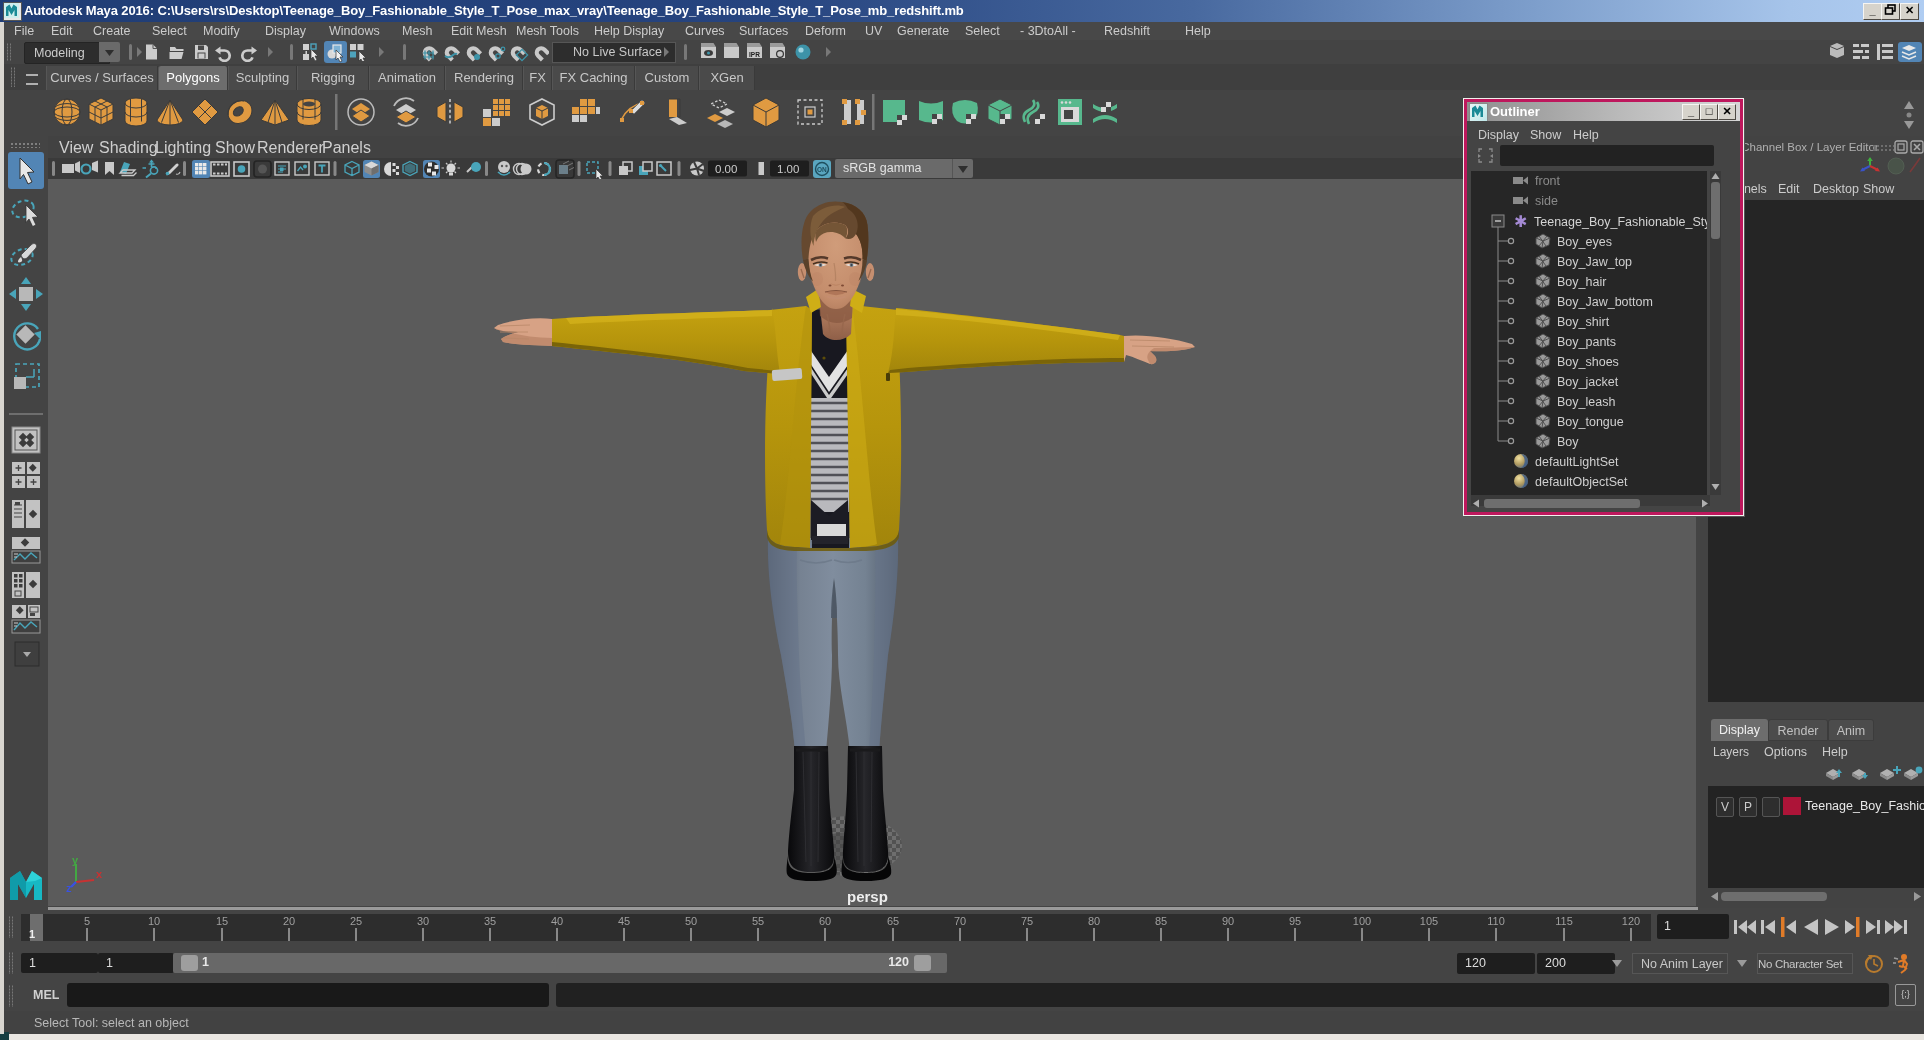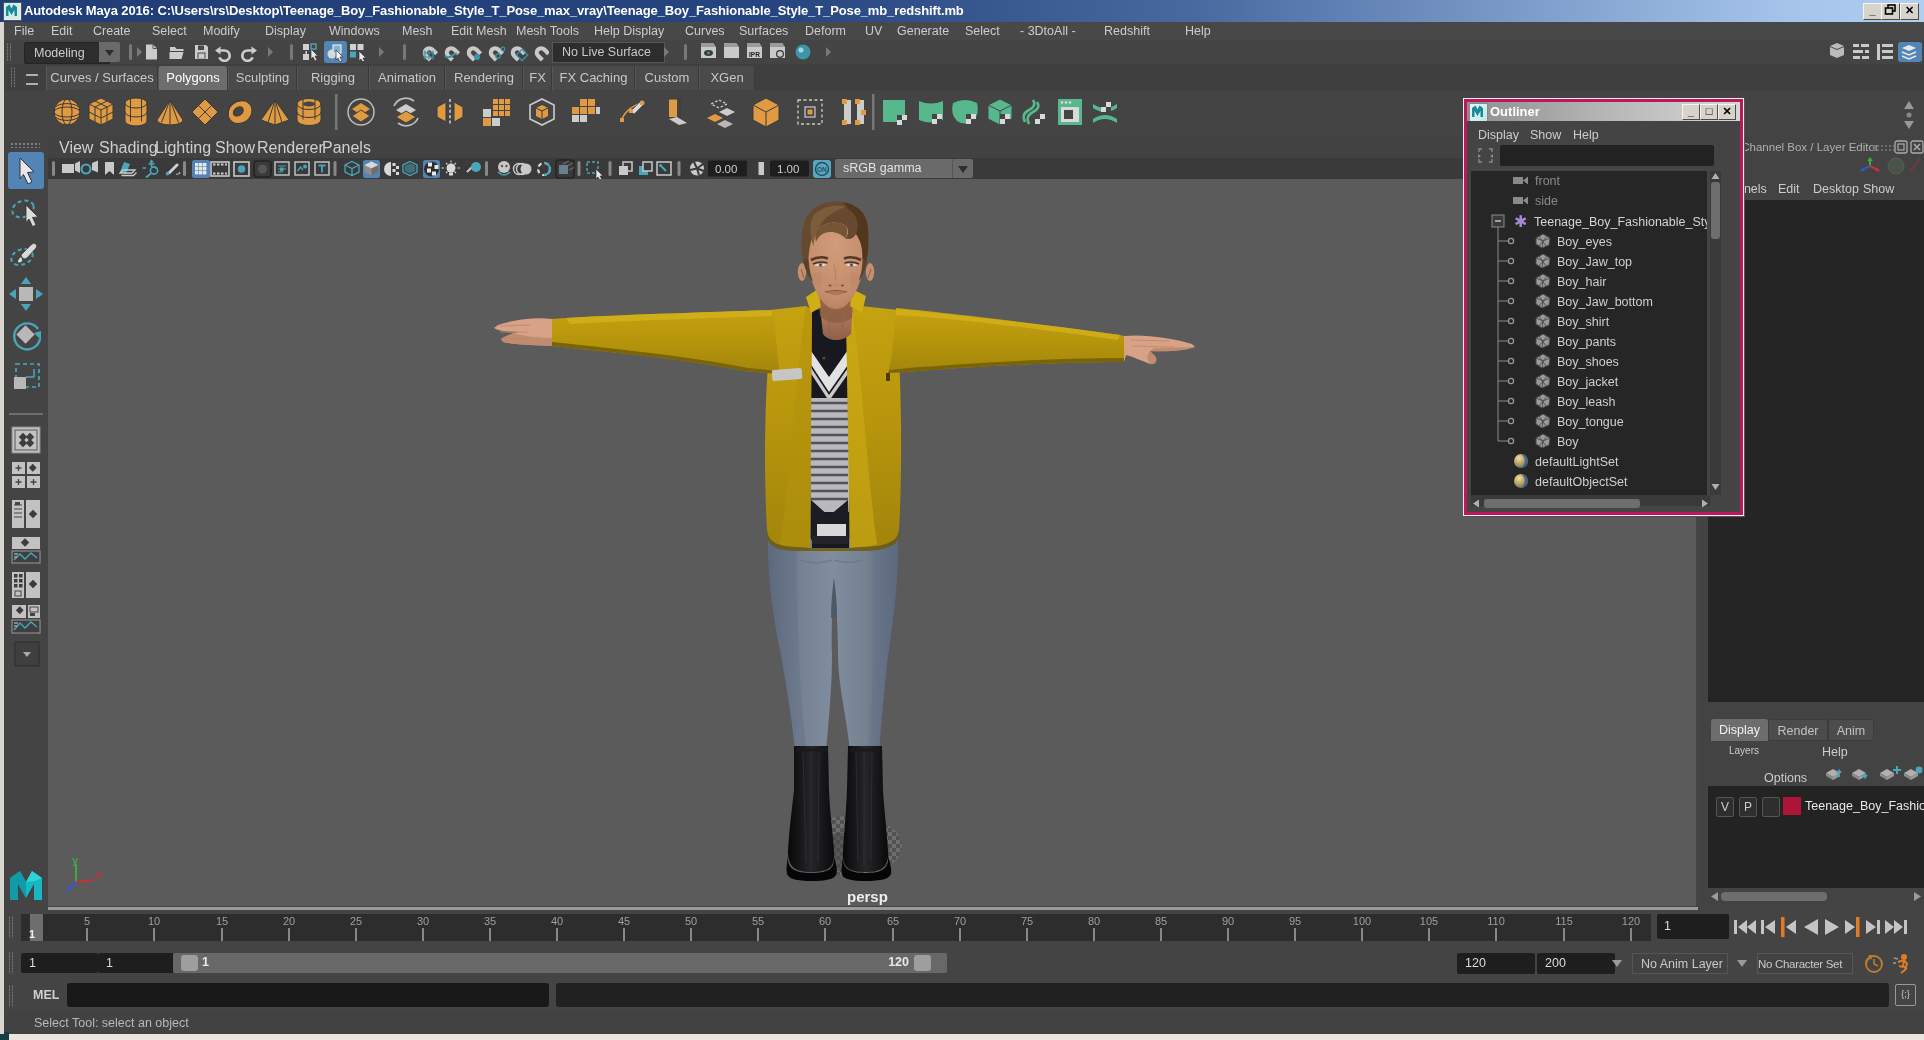--- a/index.html
+++ b/index.html
@@ -170,21 +170,21 @@
     <path d="M26 14 q4 3 8 -1 q2 -2 4 -1" stroke="#3d93a8" stroke-width="2" fill="none"></path>
     <use href="#mag" x="44" y="0"></use>
     <circle cx="58" cy="15" r="3" fill="#3d93a8"></circle>
     <use href="#mag" x="66" y="0"></use>
     <circle cx="79" cy="14" r="2.2" fill="none" stroke="#3d93a8" stroke-width="1.3"></circle>
     <circle cx="84" cy="7" r="1.8" fill="none" stroke="#3d93a8" stroke-width="1.2"></circle>
     <use href="#mag" x="88" y="0"></use>
     <rect x="99" y="9" width="8" height="8" fill="none" stroke="#3d93a8" stroke-width="1.3" transform="rotate(45 103 13)"></rect>
     <use href="#mag" x="112" y="0"></use>
   </svg>
-  <div class="abs" style="left:552px;top:2px;width:102px;height:19px;background:#2d2d2d;border:1px solid #565656;color:#c8c8c8;font-size:12.5px;line-height:19px;padding-left:9px;">No Live Surface</div>
+  <div class="abs" style="left:552px;top:2px;width:102px;height:19px;background:#2d2d2d;border:1px solid #565656;color:#c8c8c8;font-size:12.5px;line-height:19px;padding-left:20px;">No Live Surface</div>
   <svg class="abs" style="left:660px;top:2px;" width="14" height="20">
       <path d="M4 5 L9 10 L4 15 Z" fill="#787878"></path>
     </svg>
   <svg class="abs" style="left:682px;top:2px;" width="8" height="20">
       <rect x="2" y="2" width="3" height="16" rx="1.5" fill="#787878"></rect>
     </svg>
 
   <svg class="abs" style="left:700px;top:3px;" width="120" height="18">
     <defs>
         <g id="clap">
@@ -917,22 +917,22 @@
   </svg>
   <div class="abs" style="left:14px;top:46px;color:#cccccc;font-size:12.5px;">Channels</div>
   <div class="abs" style="left:78px;top:46px;color:#cccccc;font-size:12.5px;">Edit</div>
   <div class="abs" style="left:113px;top:46px;color:#cccccc;font-size:12.5px;">Desktop</div>
   <div class="abs" style="left:163px;top:46px;color:#cccccc;font-size:12.5px;">Show</div>
   <div class="abs" style="left:8px;top:64px;width:216px;height:502px;background:#252525;"></div>
 
   <div class="abs" style="left:11px;top:583px;width:57px;height:22px;background:#6d6d6d;border-radius:3px 3px 0 0;color:#f0f0f0;font-size:12.5px;text-align:center;line-height:22px;">Display</div>
   <div class="abs" style="left:68px;top:583px;width:60px;height:22px;background:#4c4c4c;border:1px solid #3c3c3c;box-sizing:border-box;border-radius:3px 3px 0 0;color:#c0c0c0;font-size:12.5px;text-align:center;line-height:22px;">Render</div>
   <div class="abs" style="left:128px;top:583px;width:46px;height:22px;background:#4c4c4c;border:1px solid #3c3c3c;box-sizing:border-box;border-radius:3px 3px 0 0;color:#c0c0c0;font-size:12.5px;text-align:center;line-height:22px;">Anim</div>
-  <div class="abs" style="left:29px;top:609px;color:#cccccc;font-size:10px;">Layers</div>
-  <div class="abs" style="left:64px;top:609px;color:#cccccc;font-size:12.5px;margin-top:26px;">Options</div>
+  <div class="abs" style="left:13px;top:609px;color:#cccccc;font-size:12px;">Layers</div>
+  <div class="abs" style="left:64px;top:609px;color:#cccccc;font-size:12.5px;">Options</div>
   <div class="abs" style="left:122px;top:609px;color:#cccccc;font-size:12.5px;">Help</div>
   <svg class="abs" style="left:124px;top:629px;" width="100" height="17">
     <defs>
         <g id="lyr">
           <path d="M0 6 L7 2 L14 6 L7 10 Z" fill="#b0b0b0"></path>
           <path d="M0 6 L7 10 L7 13 L0 9 Z" fill="#8a8a8a"></path>
           <path d="M14 6 L7 10 L7 13 L14 9 Z" fill="#9a9a9a"></path>
         </g>
       </defs>
     <use href="#lyr" x="2" y="2"></use>

